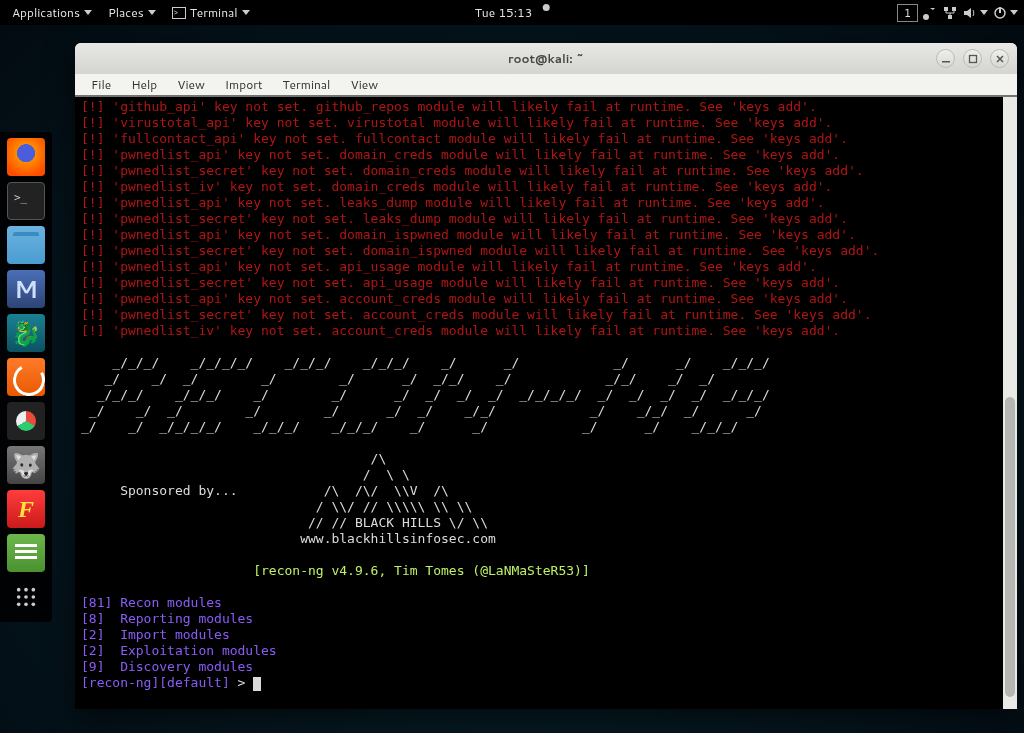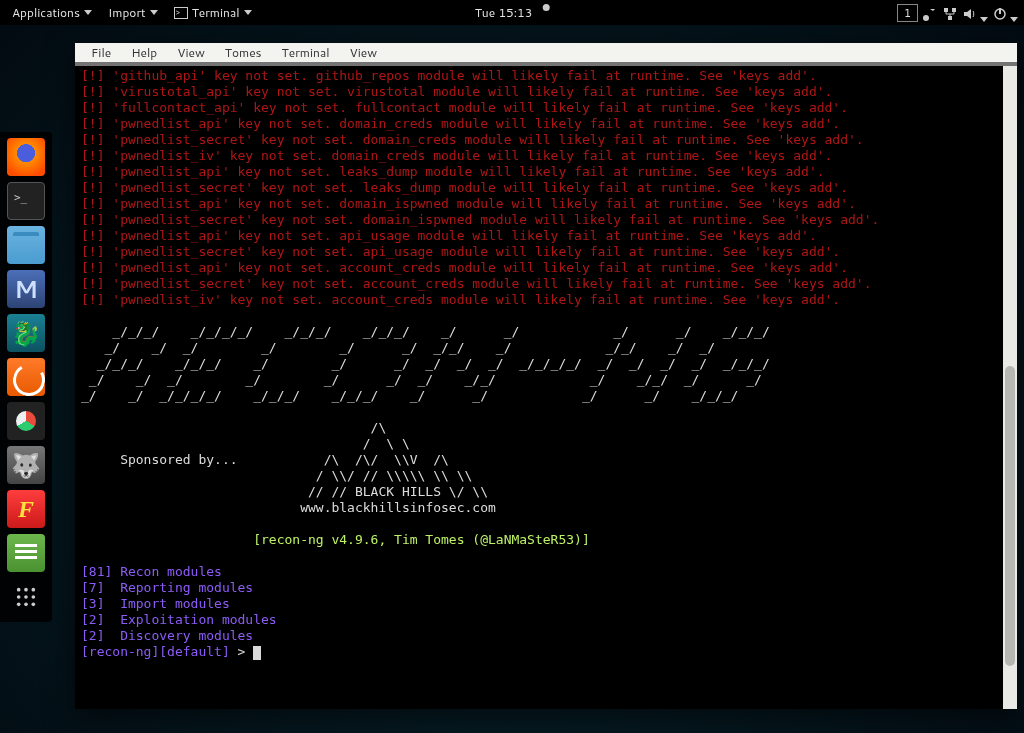--- a/index.html
+++ b/index.html
@@ -10,21 +10,21 @@
     overflow: hidden; position: relative;
     color: #ddd;
   }
 
   
   .topbar {
     height: 25px; background: #000; color: #e5e5e5;
     display: flex; align-items: center;
     font-size: 12px; padding: 0 6px; position: relative;
   }
-  .topbar .left-group, .topbar .right-group { display: flex; align-items: flex-end; gap: 4px; }
+  .topbar .left-group, .topbar .right-group { display: flex; align-items: center; gap: 4px; }
   .topbar .center-group {
     position: absolute; left: 50%; transform: translateX(-50%);
     display: flex; align-items: flex-start; gap: 6px;
   }
   .topbar .right-group { margin-left: auto; }
   .topbar .menu-item { display: flex; align-items: center; gap: 4px; padding: 0 6px; cursor: pointer; }
   .caret-down {
     width: 0; height: 0; border-left: 4px solid transparent; border-right: 4px solid transparent;
     border-top: 5px solid #ccc; display: inline-block;
   }
@@ -83,21 +83,21 @@
   }
   .titlebar .win-controls { position: absolute; right: 8px; display: flex; gap: 8px; }
   .win-btn {
     width: 19px; height: 19px; border-radius: 50%;
     background: linear-gradient(#efefec,#d7d7d3);
     border: 1px solid #bbb; display: flex; align-items: center; justify-content: center;
     cursor: pointer;
   }
   .win-btn svg { width: 10px; height: 10px; }
   .menubar {
-    height: 23px; background: #f3f3f0; border-bottom: 4px solid #737373;
+    height: 23px; background: #f3f3f0; border-bottom: 2px solid #737373;
     display: flex; align-items: center; font-size: 12px; color: #333;
     padding: 0 8px; gap: 4px;
   }
   .menubar .menu { padding: 2px 8px; cursor: pointer; }
 
   .term-body {
     flex: 1; background: #000; color: #aaa; position: relative;
     font-family: "DejaVu Sans Mono","Courier New",monospace;
     font-size: 13px; line-height: 16px;
     display: flex;
@@ -125,21 +125,21 @@
 </head>
 <body>
 
 <div class="topbar">
   <div class="left-group">
     <div class="menu-item">
       <span>Applications</span>
       <span class="caret-down"></span>
     </div>
     <div class="menu-item">
-      <span>Import</span>
+      <span>Places</span>
       <span class="caret-down"></span>
     </div>
     <div class="menu-item">
       <span class="term-icon"></span>
       <span>Terminal</span>
       <span class="caret-down"></span>
     </div>
   </div>
   <div class="center-group">
     <span>Tue 15:13</span>
@@ -198,25 +198,45 @@
         <circle cx="12" cy="12" r="2"></circle>
         <circle cx="20" cy="12" r="2"></circle>
         <circle cx="4" cy="20" r="2"></circle>
         <circle cx="12" cy="20" r="2"></circle>
         <circle cx="20" cy="20" r="2"></circle>
       </svg>
   </div>
 </div>
 
 <div class="window">
+  <div class="titlebar">
+    <span>root@kali: ~</span>
+    <div class="win-controls">
+      <div class="win-btn">
+          <svg viewBox="0 0 10 10">
+            <rect x="1" y="7" width="8" height="1.5" fill="#555"></rect>
+          </svg>
+        </div>
+      <div class="win-btn">
+          <svg viewBox="0 0 10 10">
+            <rect x="1.5" y="1.5" width="7" height="7" fill="none" stroke="#555" stroke-width="1.3"></rect>
+          </svg>
+        </div>
+      <div class="win-btn">
+          <svg viewBox="0 0 10 10">
+            <path d="M2 2l6 6M8 2l-6 6" stroke="#555" stroke-width="1.5"></path>
+          </svg>
+        </div>
+    </div>
+  </div>
   <div class="menubar">
     <div class="menu">File</div>
     <div class="menu">Help</div>
     <div class="menu">View</div>
-    <div class="menu">Tomes</div>
+    <div class="menu">Import</div>
     <div class="menu">Terminal</div>
     <div class="menu">View</div>
   </div>
   <div class="term-body">
     <div class="term-content"><span id="warn-block" class="warn">[!] 'github_api' key not set. github_repos module will likely fail at runtime. See 'keys add'.
 [!] 'virustotal_api' key not set. virustotal module will likely fail at runtime. See 'keys add'.
 [!] 'fullcontact_api' key not set. fullcontact module will likely fail at runtime. See 'keys add'.
 [!] 'pwnedlist_api' key not set. domain_creds module will likely fail at runtime. See 'keys add'.
 [!] 'pwnedlist_secret' key not set. domain_creds module will likely fail at runtime. See 'keys add'.
 [!] 'pwnedlist_iv' key not set. domain_creds module will likely fail at runtime. See 'keys add'.
@@ -239,22 +259,22 @@
 <span class="ascii">                                     /\
                                     /  \ \
      <span>Sponsored by...</span>           /\  /\/  \\V  /\
                               / \\/ // \\\\\ \\ \\
                              // // BLACK HILLS \/ \\
                             <span>www.blackhillsinfosec.com</span></span>
 
                       <span class="yellow">[recon-ng v4.9.6, Tim Tomes (@LaNMaSteR53)]</span>
 
 <span id="modules-block"><span class="cyan">[81] Recon modules</span>
-<span class="cyan">[7]  Reporting modules</span>
-<span class="cyan">[3]  Import modules</span>
+<span class="cyan">[8]  Reporting modules</span>
+<span class="cyan">[2]  Import modules</span>
 <span class="cyan">[2]  Exploitation modules</span>
-<span class="cyan">[2]  Discovery modules</span></span>
+<span class="cyan">[9]  Discovery modules</span></span>
 <span class="white"><span class="cyan">[recon-ng][default]</span><span> &gt; </span></span><span class="cursor"></span></div>
     <div class="term-scrollbar">
       <div class="thumb"></div>
     </div>
   </div>
 </div>
 
 </body></html>

